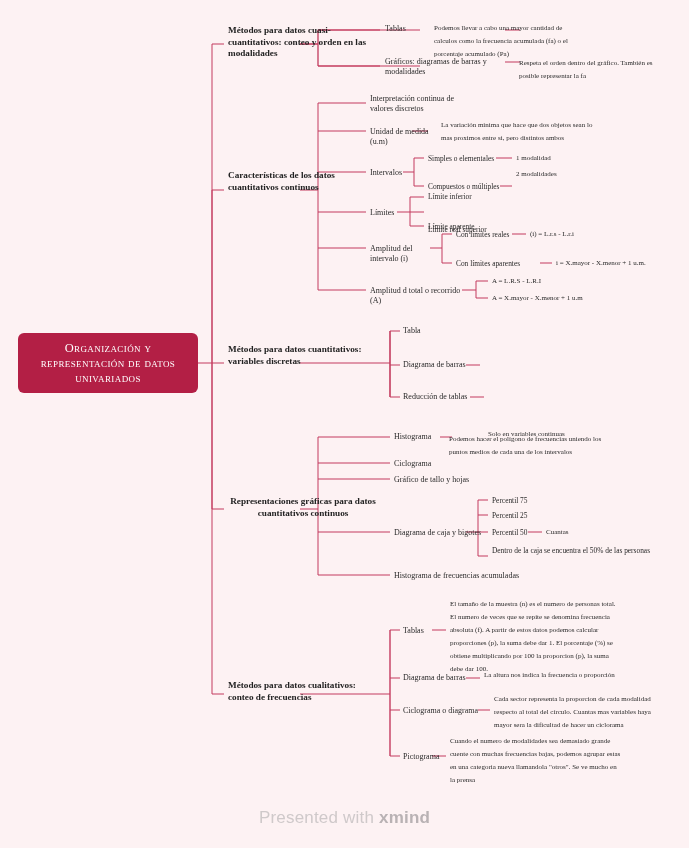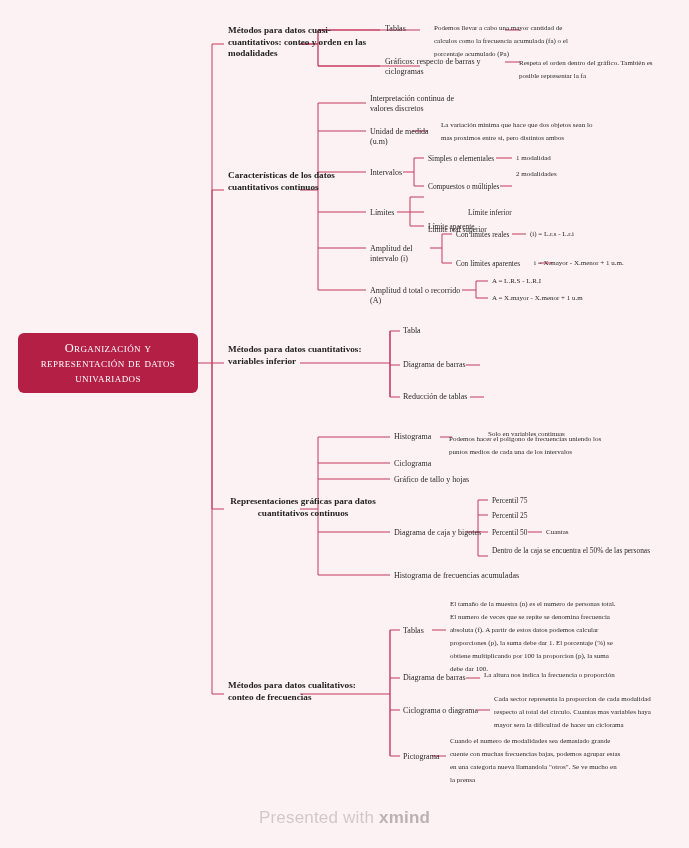--- a/index.html
+++ b/index.html
@@ -116,21 +116,21 @@
   <div class="node l1" style="left:228px;top:25px;width:150px;">
     <span>Métodos para datos cuasi-cuantitativos: conteo y orden en las modalidades</span>
   </div>
   <div class="node l2" style="left:385px;top:24px;width:80px;">
     <span>Tablas</span>
   </div>
   <div class="node note" style="left:434px;top:22px;width:146px;">
     <span>Podemos llevar a cabo una mayor cantidad de calculos como la frecuencia acumulada (fa) o el porcentaje acumulado (Pa)</span>
   </div>
   <div class="node l2" style="left:385px;top:57px;width:110px;">
-    <span>Gráficos: respecto de barras y ciclogramas</span>
+    <span>Gráficos: diagramas de barras y modalidades</span>
   </div>
   <div class="node note" style="left:519px;top:57px;width:150px;">
     <span>Respeta el orden dentro del gráfico. También es posible representar la fa</span>
   </div>
 
   <div class="node l1" style="left:228px;top:170px;width:150px;">
     <span>Características de los datos cuantitativos continuos</span>
   </div>
 
   <div class="node l2" style="left:370px;top:94px;width:95px;">
@@ -159,55 +159,55 @@
   <div class="node l4" style="left:516px;top:170px;width:80px;">
     <span>2 modalidades</span>
   </div>
 
   <div class="node l2" style="left:370px;top:208px;width:50px;">
     <span>Límites</span>
   </div>
   <div class="node l3" style="left:428px;top:193px;width:110px;margin-top:32px;">
     <span>Límite real superior</span>
   </div>
-  <div class="node l3" style="left:428px;top:208px;width:110px;margin-left:40px;">
+  <div class="node l3" style="left:428px;top:192px;width:110px;">
     <span>Límite inferior</span>
   </div>
   <div class="node l3" style="left:428px;top:222px;width:110px;">
     <span>Límite aparente</span>
   </div>
 
   <div class="node l2" style="left:370px;top:244px;width:66px;">
     <span>Amplitud del intervalo (i)</span>
   </div>
   <div class="node l3" style="left:456px;top:230px;width:70px;">
     <span>Con límites reales</span>
   </div>
   <div class="node l4" style="left:530px;top:230px;width:90px;">
     <span>(i) = L.r.s - L.r.i</span>
   </div>
   <div class="node l3" style="left:456px;top:259px;width:84px;">
     <span>Con límites aparentes</span>
   </div>
-  <div class="node l4" style="left:534px;top:259px;width:130px;">
+  <div class="node l4" style="left:556px;top:259px;width:130px;">
     <span>i = X.mayor - X.menor + 1 u.m.</span>
   </div>
 
   <div class="node l2" style="left:370px;top:286px;width:95px;">
     <span>Amplitud d total o recorrido (A)</span>
   </div>
   <div class="node l4" style="left:492px;top:277px;width:120px;">
     <span>A = L.R.S - L.R.I</span>
   </div>
   <div class="node l4" style="left:492px;top:294px;width:150px;">
     <span>A = X.mayor - X.menor + 1 u.m</span>
   </div>
 
   <div class="node l1" style="left:228px;top:344px;width:150px;">
-    <span>Métodos para datos cuantitativos: variables inferior</span>
+    <span>Métodos para datos cuantitativos: variables discretas</span>
   </div>
   <div class="node l2" style="left:403px;top:326px;width:70px;">
     <span>Tabla</span>
   </div>
   <div class="node l2" style="left:403px;top:360px;width:70px;">
     <span>Diagrama de barras</span>
   </div>
   <div class="node l2" style="left:403px;top:392px;width:72px;">
     <span>Reducción de tablas</span>
   </div>

